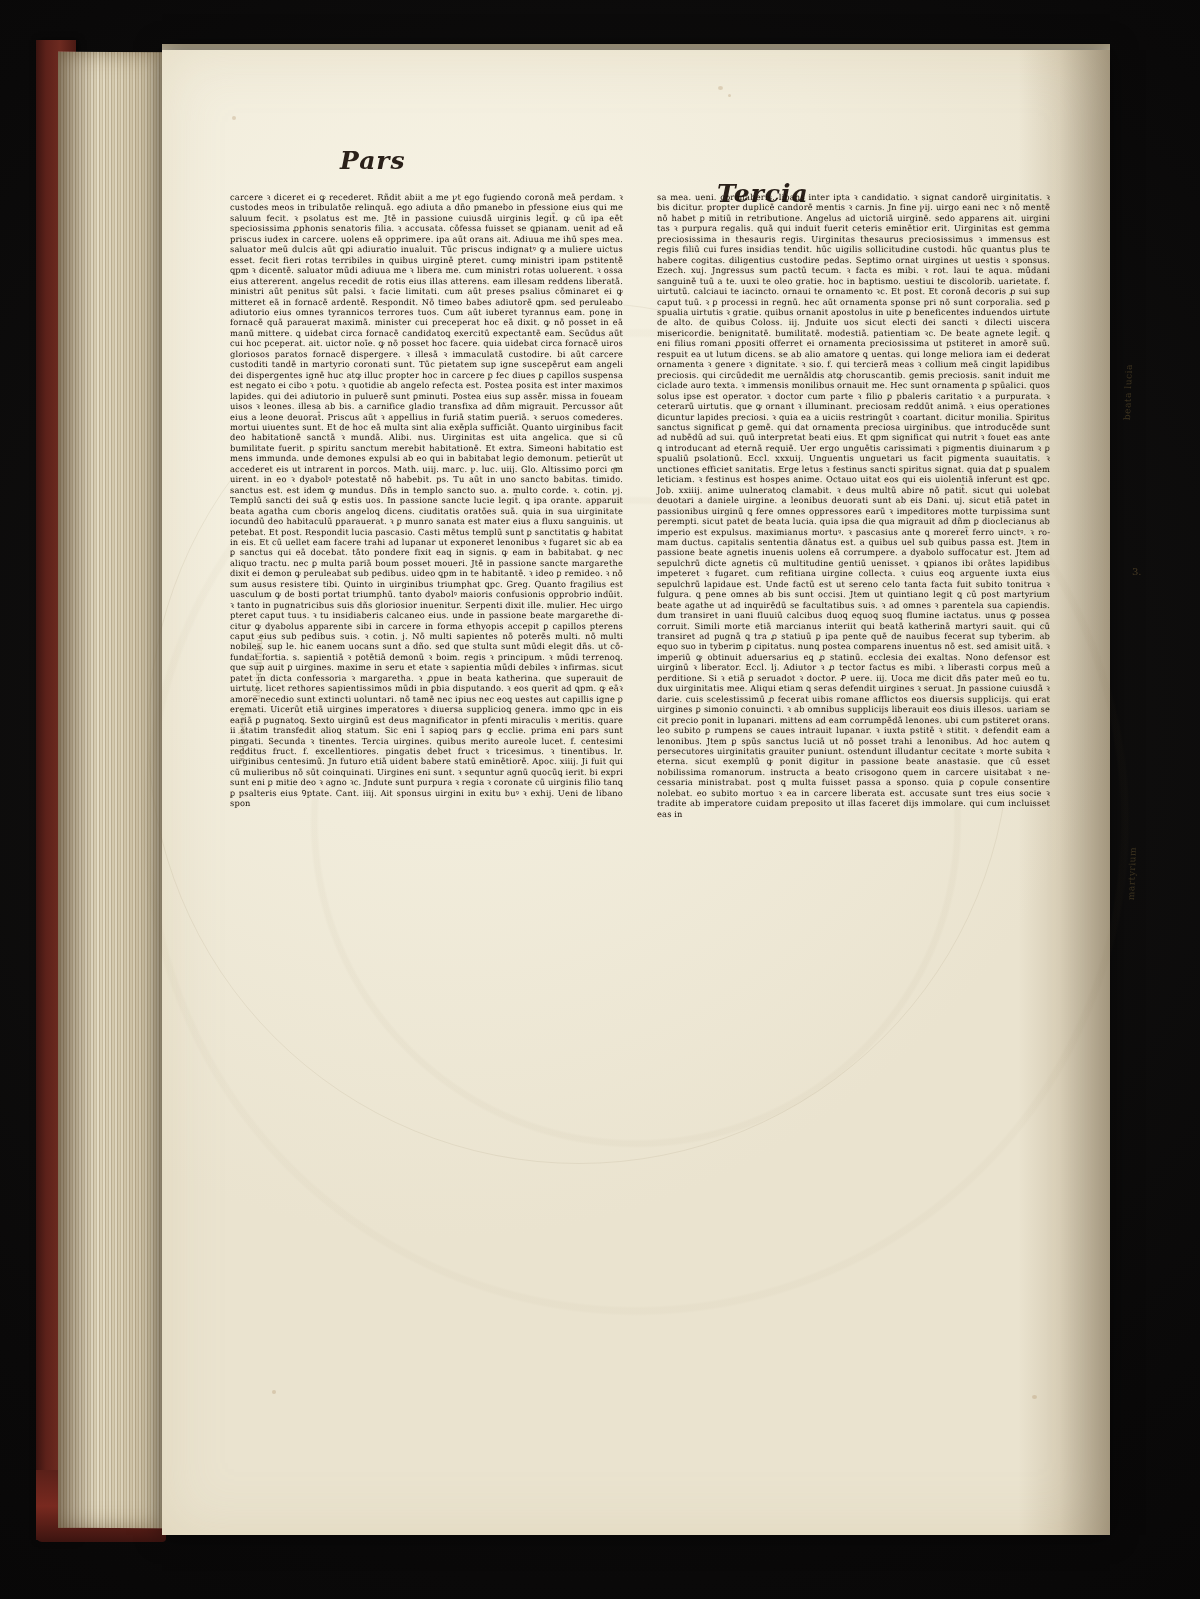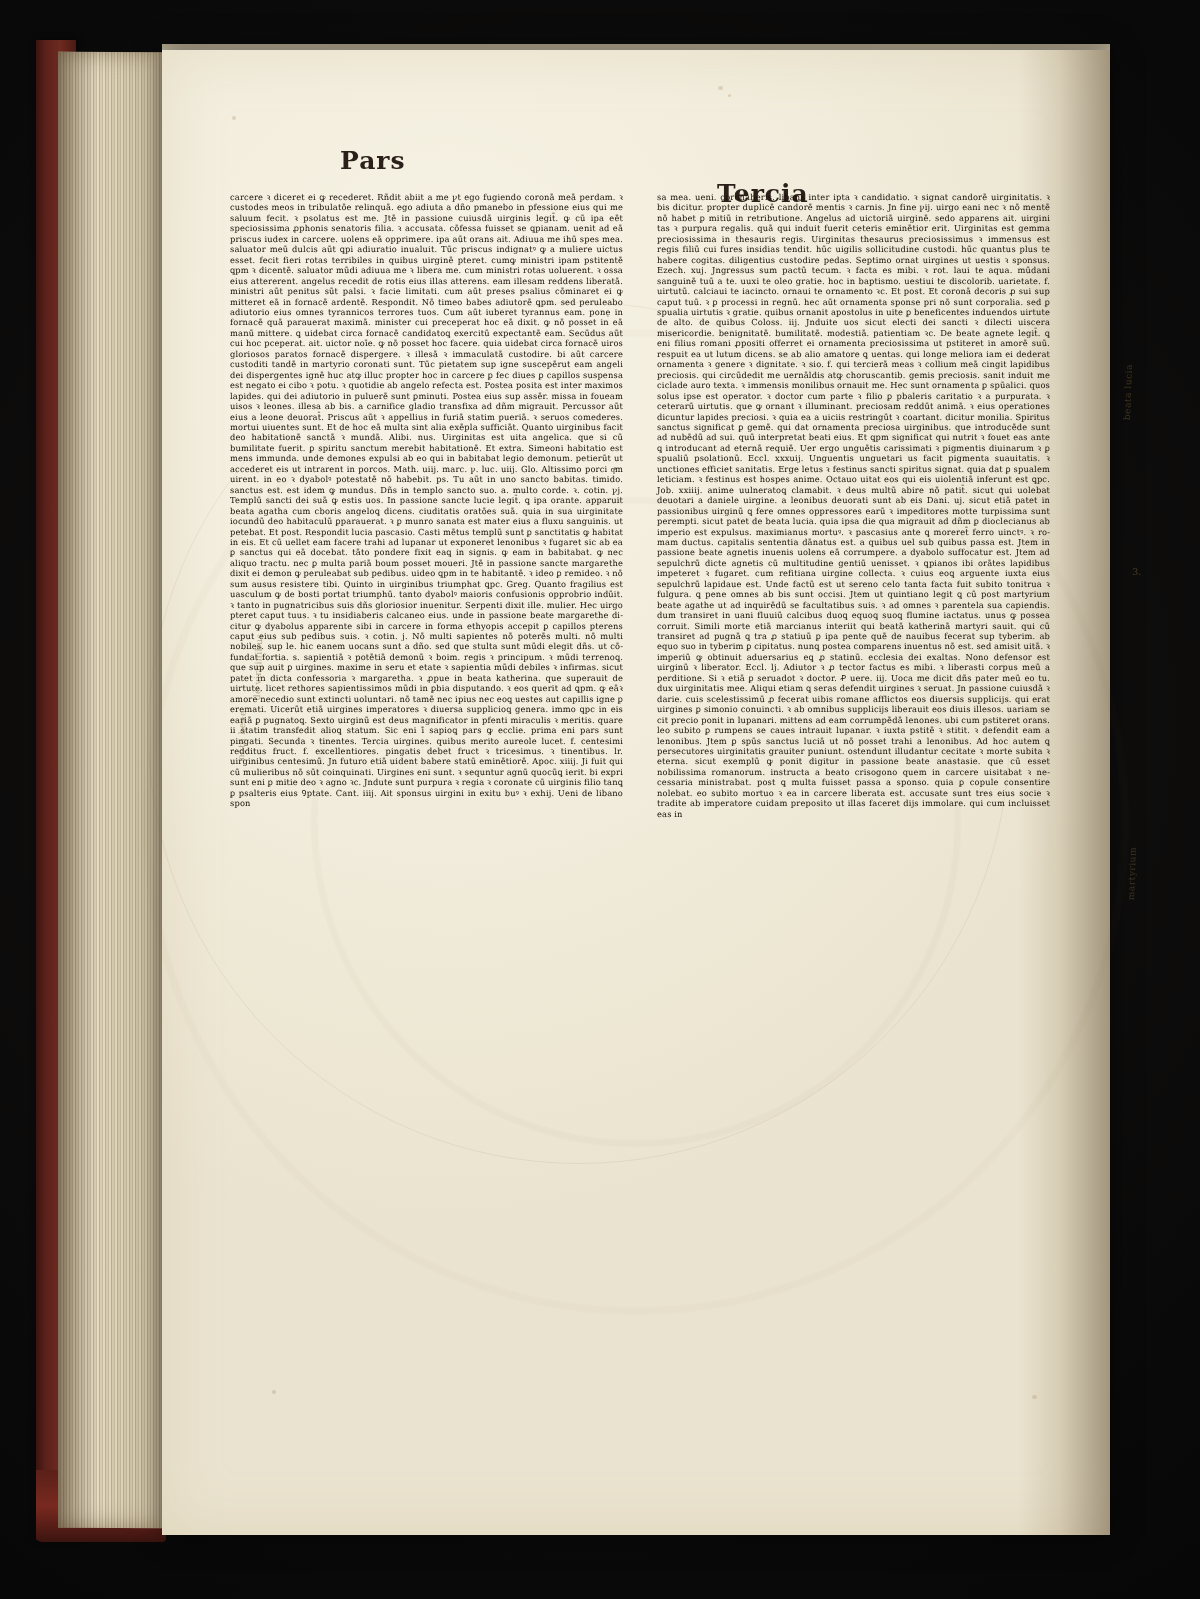--- a/index.html
+++ b/index.html
@@ -129,20 +129,21 @@
     pointer-events: none;
   }
 
   
   .running-head {
     position: absolute;
     top: 96px;
     left: 0;
     width: 948px;
     height: 34px;
+    font-style: italic;
   }
   .rh {
     position: absolute;
     font-family: "DejaVu Serif", serif;
     font-weight: bold;
     font-size: 25px;
     color: #2b211a;
     letter-spacing: 1px;
   }
   .rh.left { left: 178px; }

